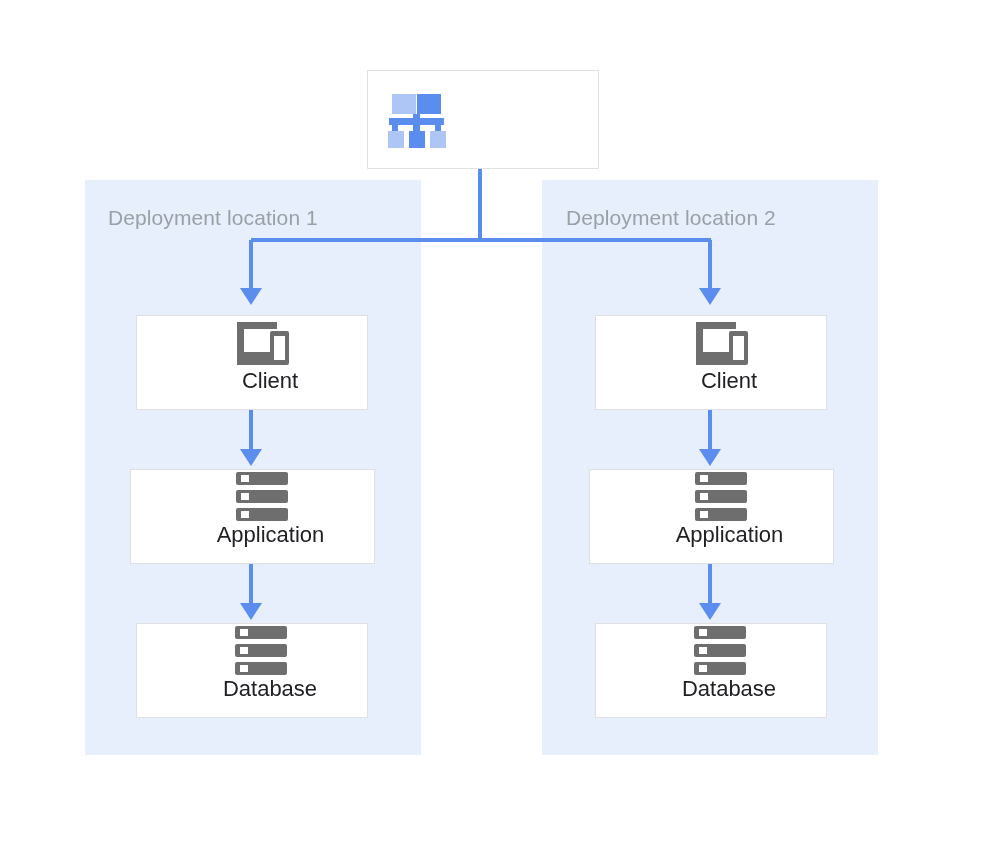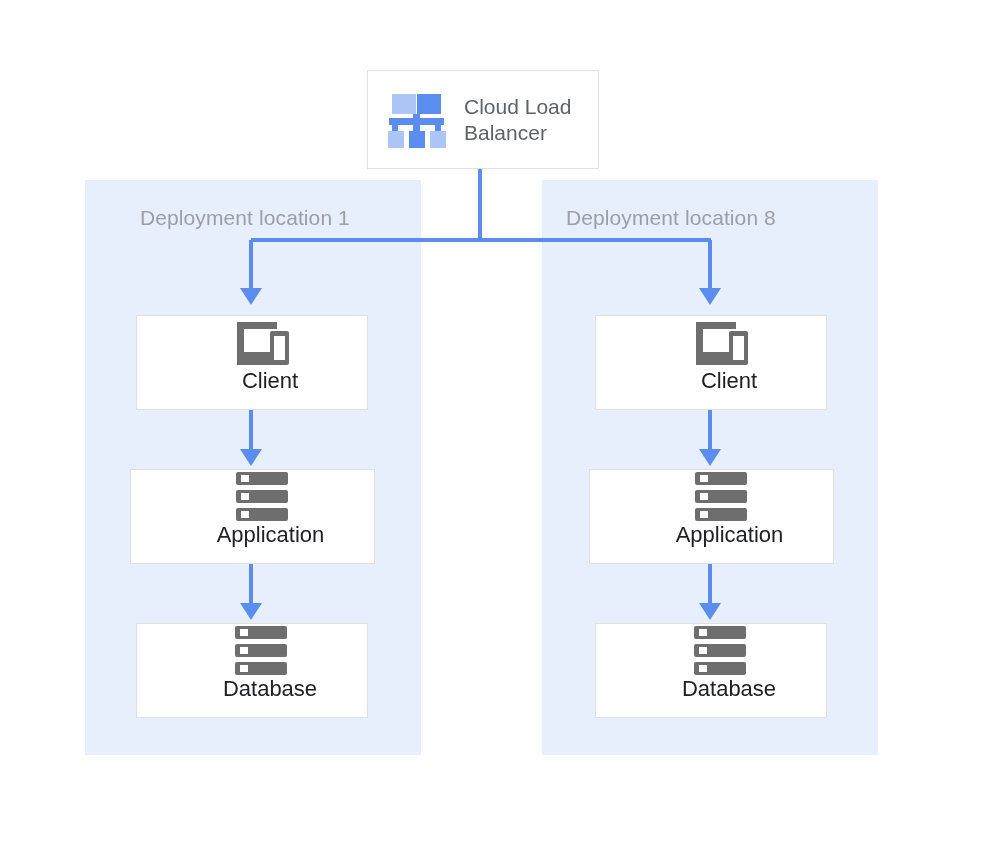--- a/index.html
+++ b/index.html
@@ -98,22 +98,22 @@
   }
 </style>
 </head>
 <body>
 
 <div id="canvas">
 
   <div class="panel" style="left:85px; top:180px; width:336px; height:575px;"></div>
   <div class="panel" style="left:542px; top:180px; width:336px; height:575px;"></div>
 
-  <div class="panel-label" style="left:108px; top:206px;margin-left:32px;">Deployment location 1</div>
-  <div class="panel-label" style="left:566px; top:206px;">Deployment location 8</div>
+  <div class="panel-label" style="left:108px; top:206px;">Deployment location 1</div>
+  <div class="panel-label" style="left:566px; top:206px;">Deployment location 2</div>
 
   <div class="conn" style="left:478px; top:169px; width:4px; height:73px;"></div>
 
   <div class="conn" style="left:251px; top:238px; width:460px; height:4px;"></div>
 
   <div class="conn" style="left:249px; top:240px; width:4px; height:48px;"></div>
   <div class="arrow-head" style="left:240px; top:288px;"></div>
 
   <div class="conn" style="left:708px; top:240px; width:4px; height:48px;"></div>
   <div class="arrow-head" style="left:699px; top:288px;"></div>
@@ -143,21 +143,20 @@
 
         <rect x="4" y="33" width="6" height="8" fill="#5b8def"></rect>
         <rect x="25" y="33" width="7" height="8" fill="#5b8def"></rect>
         <rect x="47" y="33" width="6" height="8" fill="#5b8def"></rect>
 
         <rect x="0" y="39" width="16" height="17" fill="#aec6f6"></rect>
         <rect x="21" y="39" width="16" height="17" fill="#5b8def"></rect>
         <rect x="42" y="39" width="16" height="17" fill="#aec6f6"></rect>
       </svg>
     </div>
-    <div class="node-label">Cloud Load Balancer</div>
   </div>
 
   <div class="node node-std" style="left:136px; top:315px;">
     <div class="node-icon">
       <svg width="58" height="48" viewBox="0 0 58 48" aria-hidden="true">
 
         <path d="M4 4 H44 V11 H11 V34 H44 V41 H4 Z" fill="#6e6e6e"></path>
         <rect x="4" y="41" width="40" height="6" fill="#6e6e6e"></rect>
 
         <rect x="37" y="13" width="19" height="34" rx="2" fill="#6e6e6e"></rect>

